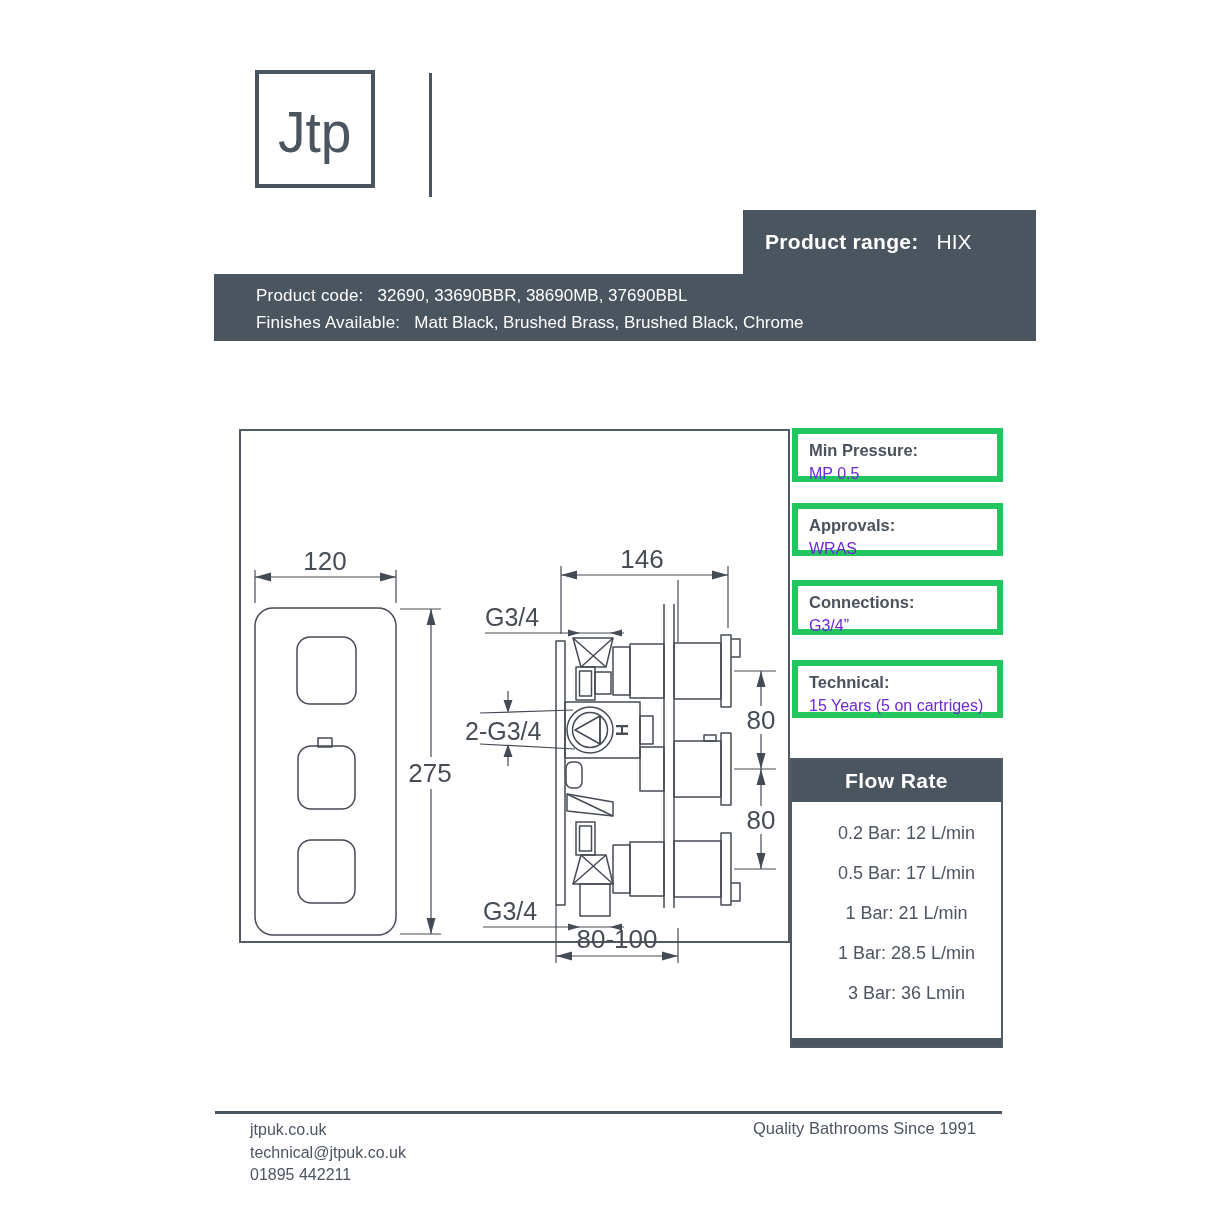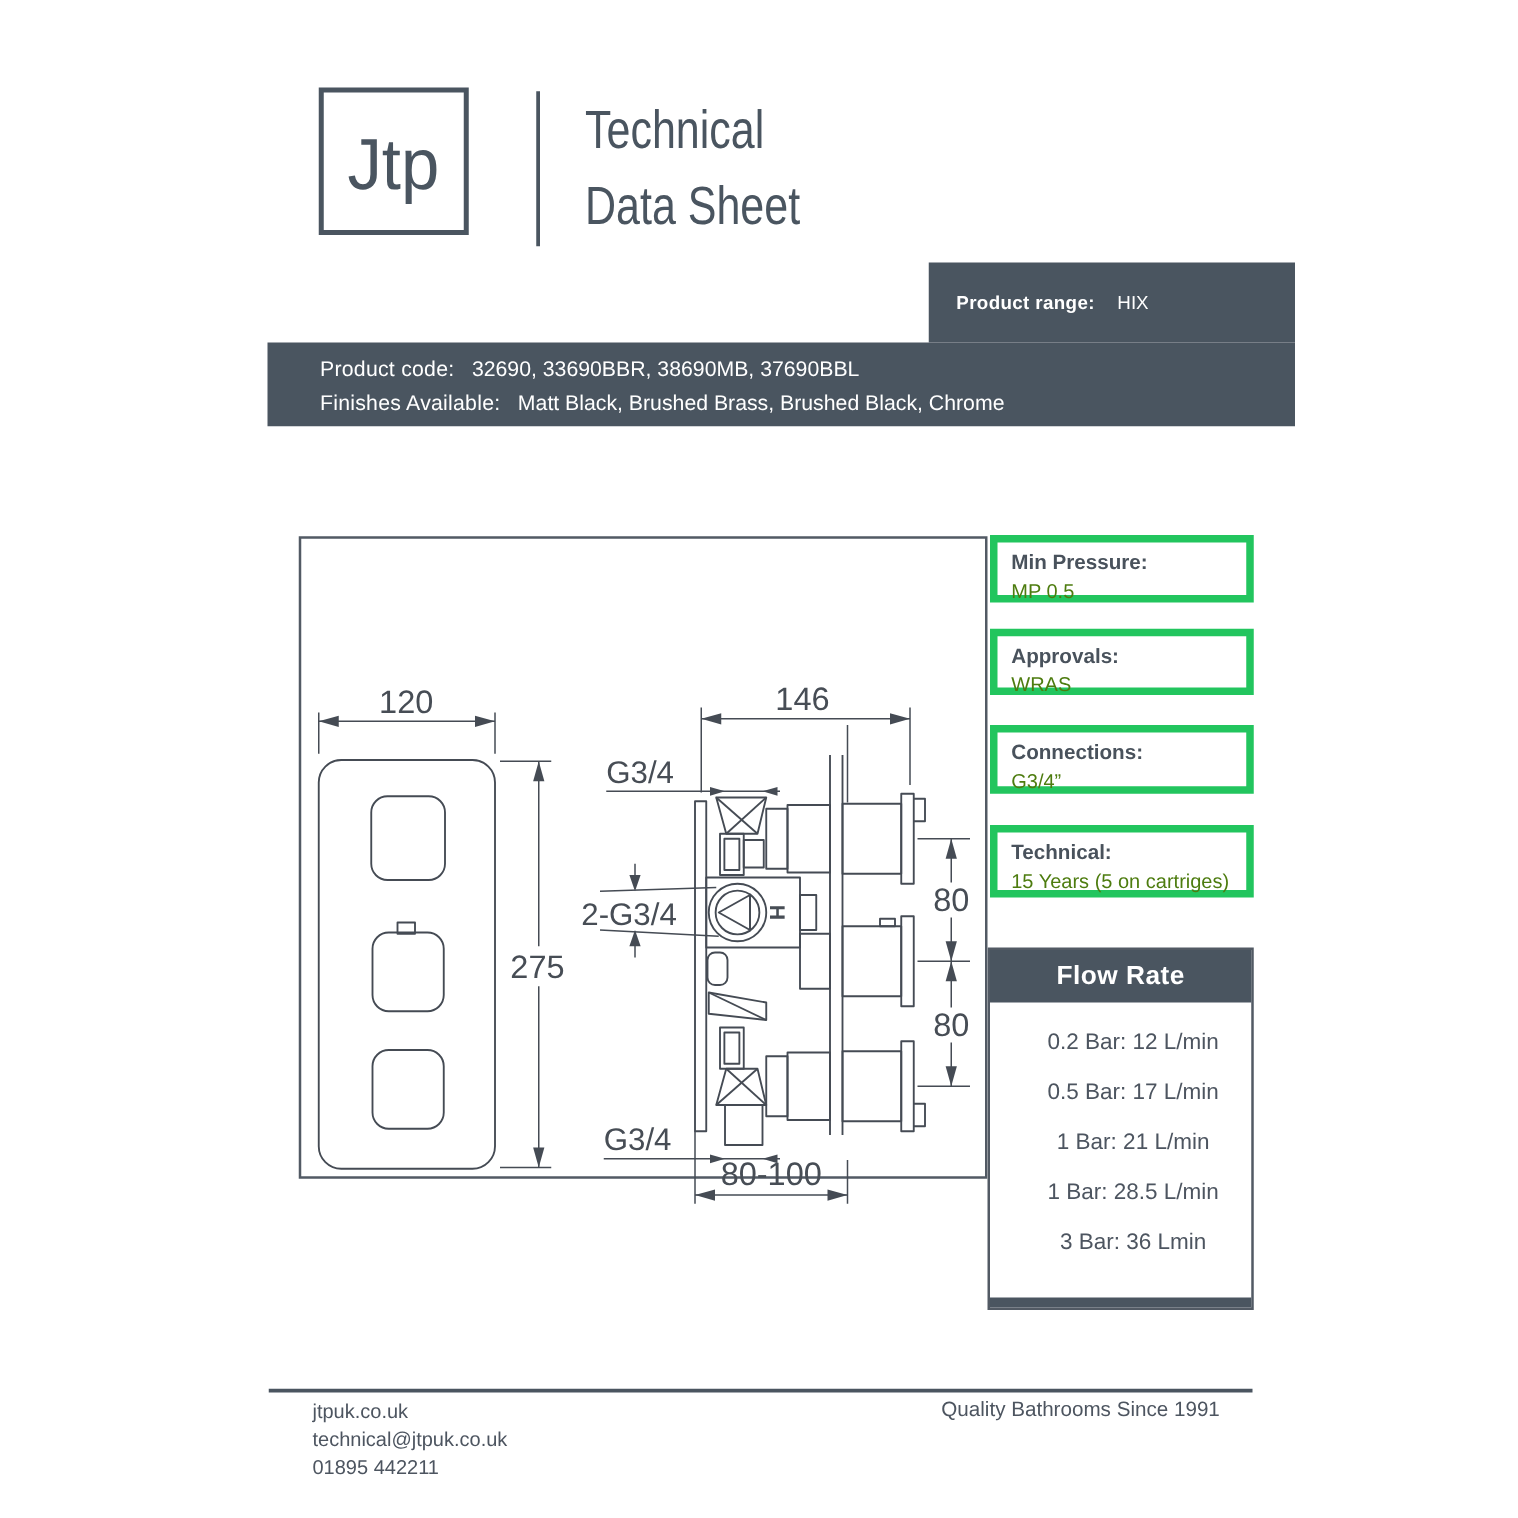--- a/index.html
+++ b/index.html
@@ -13,21 +13,21 @@
   .logo-box{left:255px;top:70px;width:120px;height:118px;border:4px solid #4a5560;
     display:flex;align-items:center;justify-content:center;box-sizing:border-box;}
   .logo-text{font-size:58px;color:#4a5560;transform:scaleX(.95);padding-top:4px;}
   .hdr-divider{left:429px;top:73px;width:3px;height:124px;background:#4a5560;}
   .doc-title{left:468px;top:74px;display:flex;flex-direction:column;}
   .doc-title .line{font-size:43px;line-height:61px;color:#4a5560;
     transform:scaleX(.8);transform-origin:left center;white-space:nowrap;}
 
   
   .range-banner{left:743px;top:210px;width:293px;height:64px;background:#4a5560;
-    display:flex;align-items:center;box-sizing:border-box;padding-left:22px;color:#fff;font-size:15px;}
+    display:flex;align-items:center;box-sizing:border-box;padding-left:22px;color:#fff;font-size:21px;}
   .range-banner .lbl{font-weight:bold;margin-right:18px;letter-spacing:.3px;}
   .code-banner{left:214px;top:274px;width:822px;height:67px;background:#4a5560;color:#fff;
     box-sizing:border-box;padding:8px 0 0 42px;font-size:17px;line-height:27px;}
   .code-banner .row{white-space:nowrap;}
   .code-banner .lbl{font-weight:normal;margin-right:14px;letter-spacing:.2px;}
 
   
   .drawing-box{left:211px;top:429px;width:551px;height:514px;border:2px solid #525a64;box-sizing:border-box;margin-left:28px;}
   svg.cad{display:block;width:547px;height:617px;}
   svg.cad .ln{fill:none;stroke:#454b54;stroke-width:1.5;stroke-linejoin:round;}
@@ -36,21 +36,21 @@
   svg.cad .wbg{fill:#ffffff;stroke:none;}
   svg.cad text{fill:#474d55;font-family:"Liberation Sans","DejaVu Sans",sans-serif;}
   svg.cad .t-big{font-size:26px;}
   svg.cad .t-lab{font-size:25px;}
   svg.cad .t-h{font-size:17px;font-weight:bold;}
 
   
   .spec-box{left:792px;width:211px;border:6px solid #22c55e;box-sizing:border-box;
     padding:5px 11px;background:#fff;}
   .spec-label{font-size:16.5px;font-weight:bold;color:#49525c;line-height:23px;white-space:nowrap;}
-  .spec-value{font-size:16px;color:#4d7c0f;line-height:23px;white-space:nowrap;}
+  .spec-value{font-size:16px;color:#6d28d9;line-height:23px;white-space:nowrap;}
 
   
   .flow-box{left:790px;top:758px;width:213px;height:290px;border:2px solid #525a64;box-sizing:border-box;background:#fff;text-align:center;}
   .flow-header{height:42px;background:#4a5560;color:#fff;display:flex;align-items:center;justify-content:center;
     font-size:21px;font-weight:bold;letter-spacing:.4px;}
   .flow-rows{padding:11px 0 0 20px;}
   .flow-row{font-size:18px;color:#4d5560;line-height:40px;white-space:nowrap;}
   .flow-bottom-bar{position:absolute;left:0;bottom:0;width:100%;height:8px;background:#4a5560;}
 
   
@@ -60,24 +60,20 @@
 </style>
 </head>
 <body>
 
 <div id="page">
 
   <div class="abs logo-box">
     <span class="logo-text">Jtp</span>
   </div>
   <div class="abs hdr-divider"></div>
-  <div class="abs doc-title">
-    <span class="line">Technical</span>
-    <span class="line">Data Sheet</span>
-  </div>
 
   <div class="abs range-banner">
     <span class="lbl">Product range:</span>
     <span>HIX</span>
   </div>
 
   <div class="abs code-banner">
     <div class="row">
       <span class="lbl">Product code:</span><span>32690, 33690BBR, 38690MB, 37690BBL</span>
     </div>

